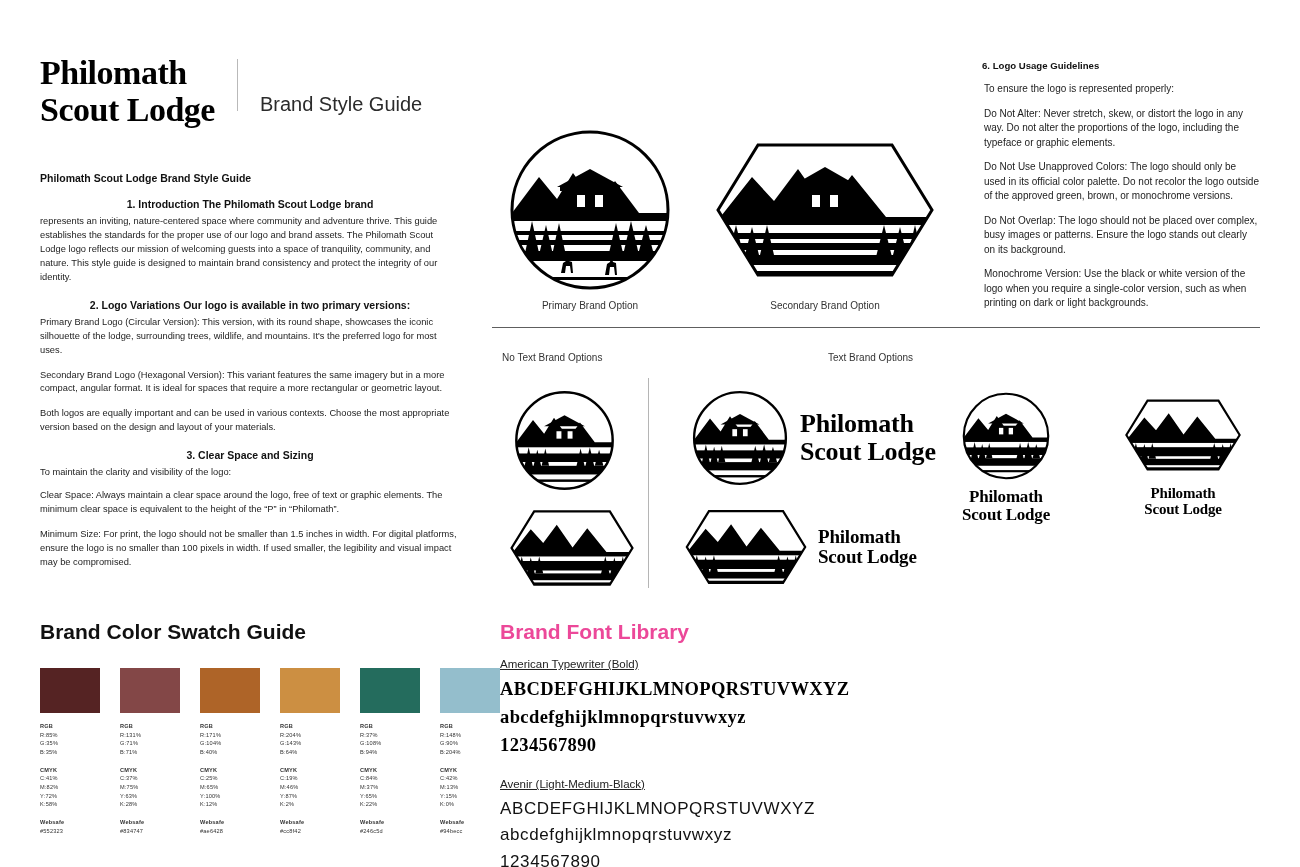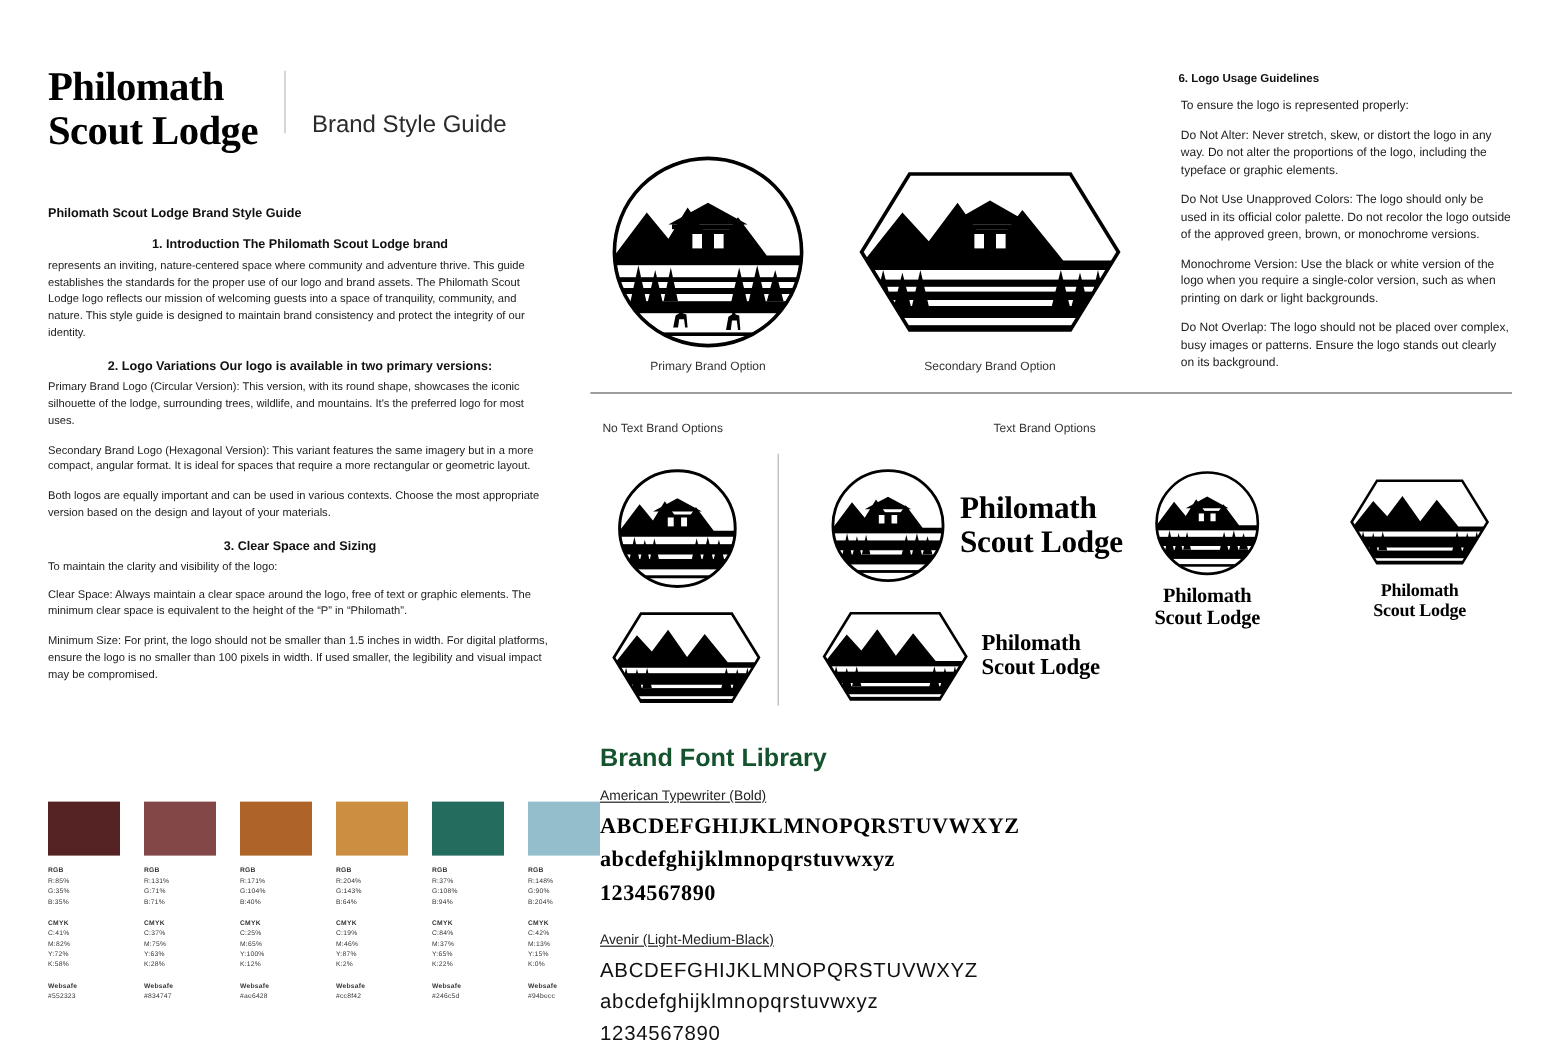--- a/index.html
+++ b/index.html
@@ -80,21 +80,21 @@
   
   .swatch-title { position:absolute; left:40px; top:620px; font-size:21px; font-weight:bold; color:#111; }
   .swatches { position:absolute; left:40px; top:668px; display:flex; gap:20px; }
   .sw { width:60px; }
   .sw .chip { width:60px; height:45px; }
   .sw .blk { margin-top:9px; }
   .sw .lbl { font-size:5.6px; color:#333; line-height:1.55; letter-spacing:0.2px; }
   .sw .lbl b { font-weight:bold; }
 
   
-  .font-title { position:absolute; left:500px; top:620px; font-size:21px; font-weight:bold; color:#14532d; }
+  .font-title { position:absolute; left:500px; top:620px; font-size:21px; font-weight:bold; color:#ec4899; }
   .fontsec { position:absolute; left:500px; }
   .fs1 { top:658px; }
   .fs2 { top:778px; }
   .fontname { font-size:11.5px; color:#222; margin-bottom:6px;text-decoration:underline; }
   .serif-row {
     font-family:"Liberation Serif", serif;
     font-weight:bold;
     font-size:18.5px;
     letter-spacing:0.4px;
     line-height:1.5;
@@ -397,24 +397,25 @@
       <div>Philomath</div>
       <div>Scout Lodge</div>
     </div>
   </div>
 
   <div class="rightcol">
     <h3>6. Logo Usage Guidelines</h3>
     <p>To ensure the logo is represented properly:</p>
     <p>Do Not Alter: Never stretch, skew, or distort the logo in any way. Do not alter the proportions of the logo, including the typeface or graphic elements.</p>
     <p>Do Not Use Unapproved Colors: The logo should only be used in its official color palette. Do not recolor the logo outside of the approved green, brown, or monochrome versions.</p>
+    <p>Do Not Overlap: The logo should not be placed over complex, busy images or patterns. Ensure the logo stands out clearly on its background.</p>
     <p>Monochrome Version: Use the black or white version of the logo when you require a single-color version, such as when printing on dark or light backgrounds.</p>
-    <p>Do Not Overlap: The logo should not be placed over complex, busy images or patterns. Ensure the logo stands out clearly on its background.</p>
-  </div>
-
+  </div>
+
+  <div class="swatch-title">Brand Color Swatch Guide</div>
   <div class="swatches">
 
     <div class="sw">
       <div class="chip" style="background:#552323"></div>
       <div class="blk lbl">
         <b>RGB</b>
         <div>R:85%</div>
         <div>G:35%</div>
         <div>B:35%</div>
       </div>

